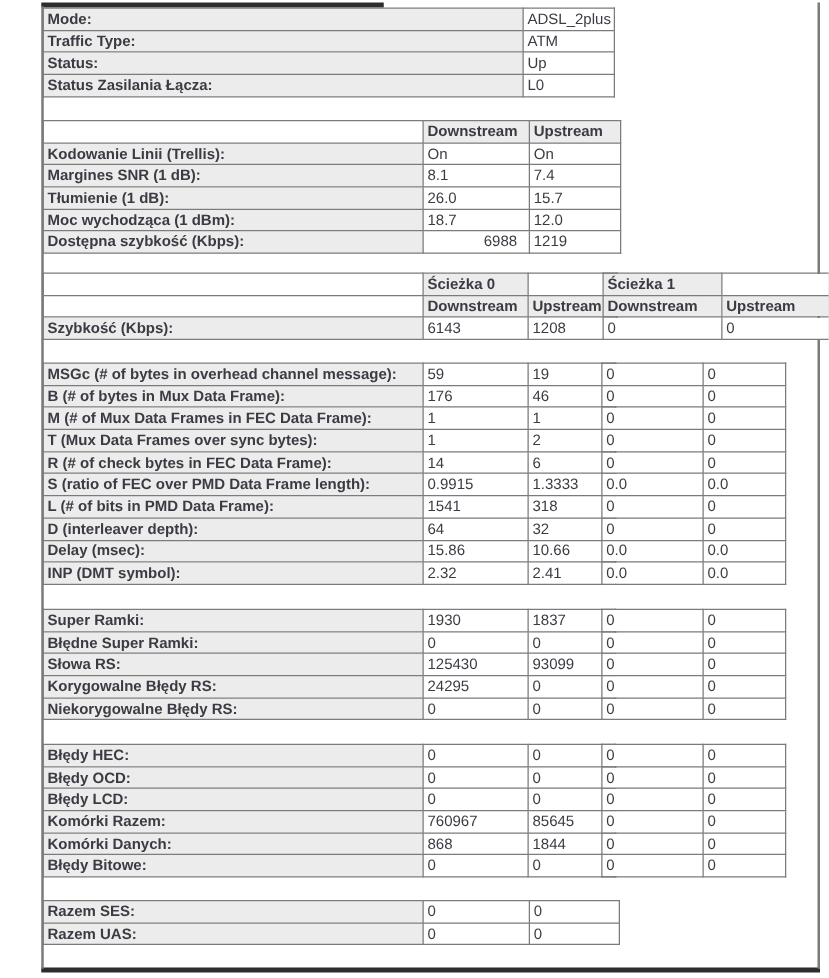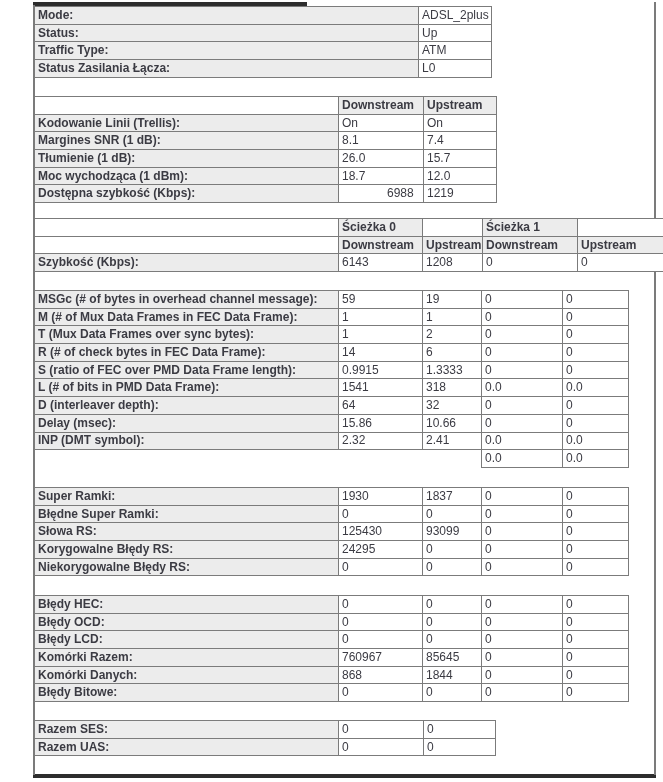--- a/index.html
+++ b/index.html
@@ -44,26 +44,26 @@
   <div class="bar" id="left-frame-edge" style="left: 33px; top: 5px; width: 1.5px; height: 770px; background: rgb(123, 123, 123);"></div>
   <div class="bar" id="right-frame-edge" style="left: 654px; top: 2px; width: 1.5px; height: 773px; background: rgb(123, 123, 123);"></div>
 
 <table class="sec" style="left: 34px; top: 6px; width: 449px;">
       <tbody>
         <tr>
           <td class="hd" style="width: 379px;">Mode:</td>
           <td style="width: 68px;">ADSL_2plus</td>
         </tr>
         <tr>
+          <td class="hd" style="width: 379px;">Traffic Type:</td>
+          <td style="width: 68px;">ATM</td>
+        </tr>
+        <tr>
           <td class="hd" style="width: 379px;">Status:</td>
           <td style="width: 68px;">Up</td>
-        </tr>
-        <tr>
-          <td class="hd" style="width: 379px;">Traffic Type:</td>
-          <td style="width: 68px;">ATM</td>
         </tr>
         <tr>
           <td class="hd" style="width: 379px;">Status Zasilania Łącza:</td>
           <td style="width: 68px;">L0</td>
         </tr>
       </tbody>
     </table>
     <table class="sec" style="left: 34px; top: 96px; width: 449px;">
       <tbody>
         <tr>
@@ -134,20 +134,25 @@
       </tbody>
     </table>
     <table class="sec" style="left: 34px; top: 290px; width: 445px;">
       <tbody>
         <tr>
           <td class="hd" style="width: 299px;">MSGc (# of bytes in overhead channel message):</td>
           <td style="width: 79px;">59</td>
           <td style="width: 65px;">19</td>
         </tr>
         <tr>
+          <td class="hd" style="width: 299px;">B (# of bytes in Mux Data Frame):</td>
+          <td style="width: 79px;">176</td>
+          <td style="width: 65px;">46</td>
+        </tr>
+        <tr>
           <td class="hd" style="width: 299px;">M (# of Mux Data Frames in FEC Data Frame):</td>
           <td style="width: 79px;">1</td>
           <td style="width: 65px;">1</td>
         </tr>
         <tr>
           <td class="hd" style="width: 299px; margin-top: 44px;">T (Mux Data Frames over sync bytes):</td>
           <td style="width: 79px;">1</td>
           <td style="width: 65px;">2</td>
         </tr>
         <tr>

